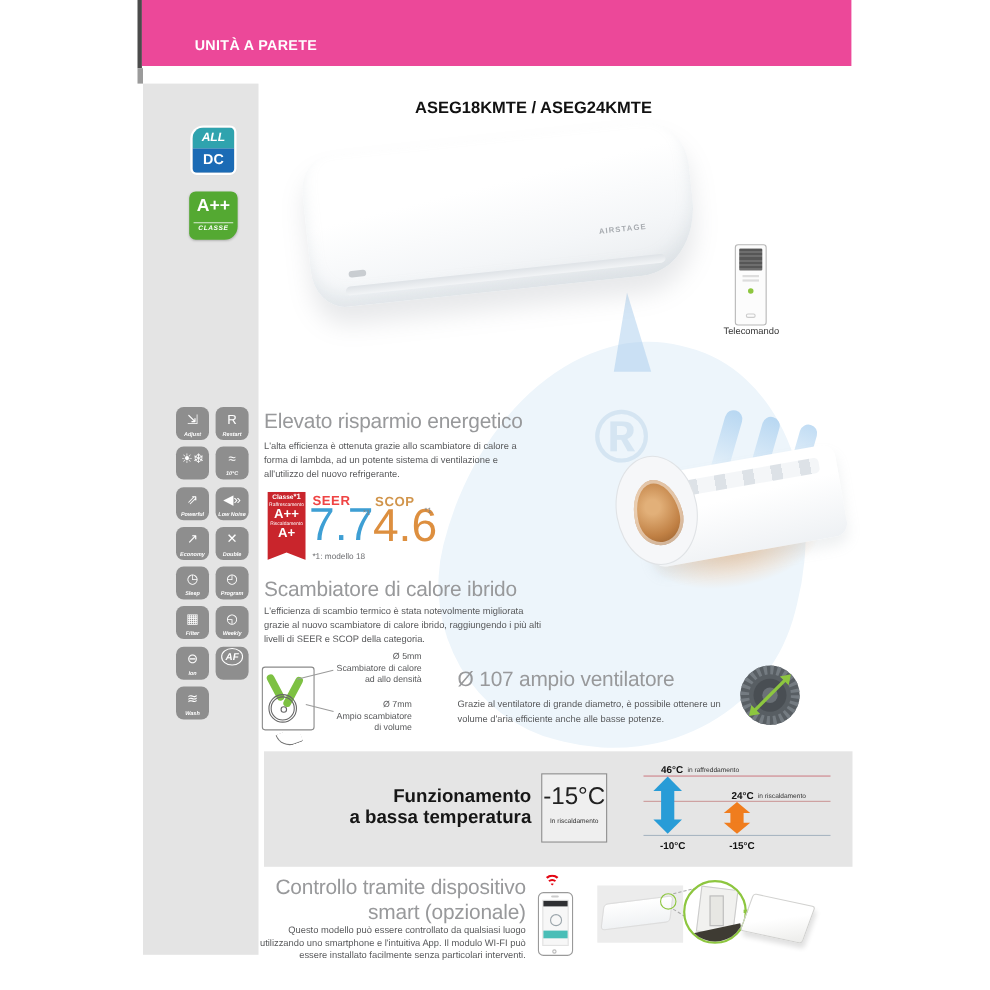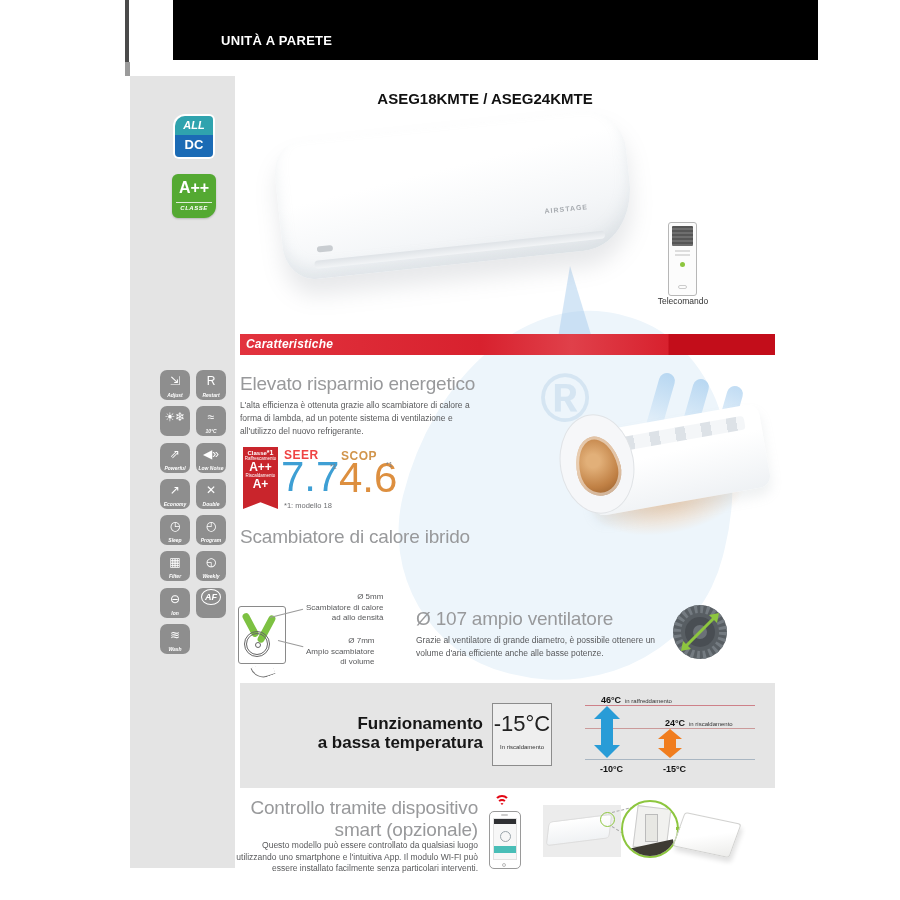--- a/index.html
+++ b/index.html
@@ -9,21 +9,21 @@
   .abs { position:absolute; }
 
   
   .droplet { left:408px; top:308px; width:325px; height:375px; background:#EDF5FB;
              border-radius:52% 48% 55% 45% / 62% 55% 45% 40%; transform:rotate(14deg); }
   .regmark { left:540px; top:358px; font-size:68px; font-weight:bold; color:#D5E5F2; }
 
   
   .edge-strip { left:125px; top:0; width:4px; height:62px; background:#4A4A4A; }
   .edge-strip2 { left:125px; top:62px; width:5px; height:14px; background:#9B9B9B; }
-  .top-banner { left:129px; top:0; width:645px; height:60px; background:#000000;margin-left:44px; }
+  .top-banner { left:129px; top:0; width:645px; height:60px; background:#ec4899; }
   .top-banner span { position:absolute; left:48px; top:33px; color:#fff; font-weight:bold; font-size:13px; letter-spacing:.3px; }
   .model-title { left:250px; top:90px; width:470px; text-align:center; font-size:15px; font-weight:bold; color:#111; }
 
   
   .sidebar { left:130px; top:76px; width:105px; height:792px; background:#E4E4E4; }
   .alldc { left:175px; top:116px; width:38px; height:41px; border-radius:10px 4px 4px 4px; overflow:hidden;
            box-shadow:0 0 0 2px #fff,0 1px 2px rgba(0,0,0,.15); }
   .alldc .t { height:19px; background:#2FA3AE; color:#fff; font-style:italic; font-weight:bold; font-size:11px; text-align:center; line-height:19px; }
   .alldc .b { height:22px; background:#1B6BB5; color:#fff; font-weight:bold; font-size:13px; text-align:center; line-height:20px; }
   .classe { left:172px; top:174px; width:44px; height:44px; background:#54A932; border-radius:6px 6px 12px 6px; color:#fff; text-align:center;
@@ -246,43 +246,41 @@
   <div class="abs wisp" style="left:652px;top:372px"></div>
   <div class="abs wisp" style="left:686px;top:378px"></div>
   <div class="abs wisp" style="left:720px;top:385px"></div>
   <div class="abs glow"></div>
   <div class="abs cut-body">
       <span class="slats"></span>
     </div>
   <div class="abs cut-cap"></div>
   <div class="abs cut-coil"></div>
 
-  <div class="abs feat-banner">
-    <span>Caratteristiche</span>
-  </div>
 
   <div class="abs h1" style="left:240px;top:373px">Elevato risparmio energetico</div>
   <div class="abs body-txt" style="left:240px;top:399px;width:246px">L'alta efficienza è ottenuta grazie allo scambiatore di calore a forma di lambda, ad un potente sistema di ventilazione e all'utilizzo del nuovo refrigerante.</div>
 
   <div class="abs ribbon">
     <div class="r1"><span>Classe</span><span class="sup" style="color:#fff">*1</span></div>
     <div class="r2">Raffrescamento</div>
     <div class="r3">A++</div>
     <div class="r2">Riscaldamento</div>
     <div class="r3">A+</div>
   </div>
   <div class="abs seer-label" style="left:284px;top:448px">SEER</div>
   <div class="abs big-num" style="left:281px;top:456px">7.7</div>
   <div class="abs sup" style="left:330px;top:463px">*1</div>
   <div class="abs scop-label" style="left:341px;top:449px">SCOP</div>
   <div class="abs big-num or" style="left:339px;top:457px">4.6</div>
   <div class="abs sup" style="left:386px;top:461px">*1</div>
   <div class="abs footnote" style="left:284px;top:501px">*1: modello 18</div>
 
   <div class="abs h1" style="left:240px;top:526px">Scambiatore di calore ibrido</div>
+  <div class="abs body-txt" style="left:240px;top:549px;width:258px">L'efficienza di scambio termico è stata notevolmente migliorata grazie al nuovo scambiatore di calore ibrido, raggiungendo i più alti livelli di SEER e SCOP della categoria.</div>
 
   <div class="abs sketch">
     <span class="lam1"></span>
     <span class="lam2"></span>
     <span class="fanc">
         <i></i>
       </span>
   </div>
   <div class="abs tail"></div>
   <div class="abs leader" style="left:270px;top:617px;width:34px;transform:rotate(-14deg)"></div>

